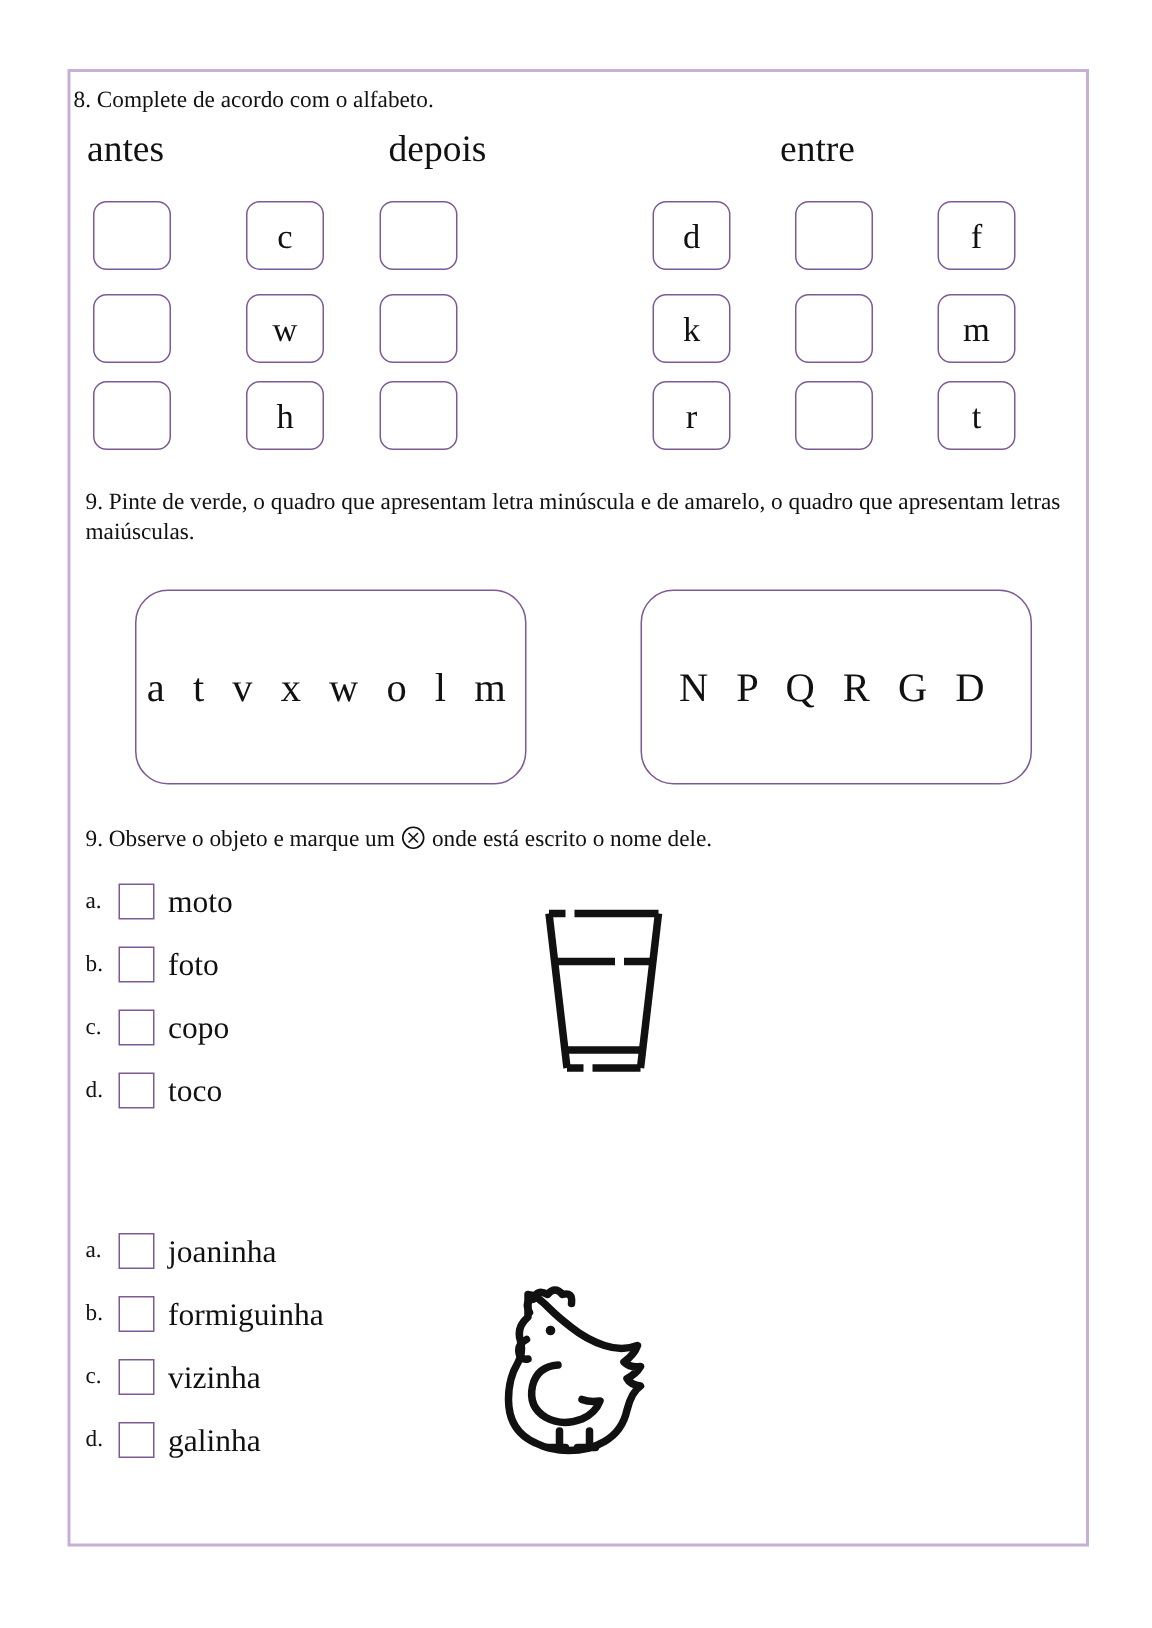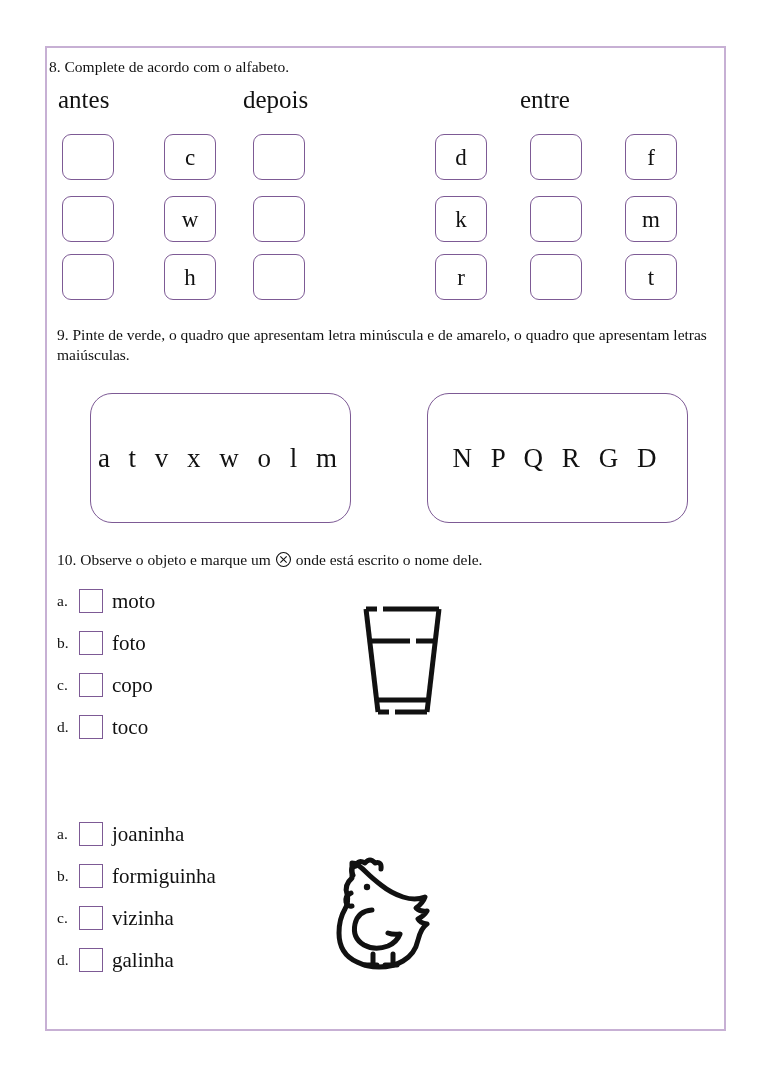--- a/index.html
+++ b/index.html
@@ -126,21 +126,21 @@
 </style>
 </head>
 <body>
 
 <div class="page-frame">
 <div class="inner">
 
   <div class="q-text" style="left:2px; top:9px; width:650px;">8. Complete de acordo com o alfabeto.</div>
 
   <div class="section-label" style="left:11px; top:38px;">antes</div>
-  <div class="section-label" style="left:196px; top:38px;">depois</div>
+  <div class="section-label" style="left:212px; top:38px;">depois</div>
   <div class="section-label" style="left:473px; top:38px;">entre</div>
 
   <div class="letter-box" style="left:15px; top:86px;"></div>
   <div class="letter-box" style="left:117px; top:86px;">c</div>
   <div class="letter-box" style="left:206px; top:86px;"></div>
   <div class="letter-box" style="left:388px; top:86px;">d</div>
   <div class="letter-box" style="left:483px; top:86px;"></div>
   <div class="letter-box" style="left:578px; top:86px;">f</div>
 
   <div class="letter-box" style="left:15px; top:148px;"></div>
@@ -161,21 +161,21 @@
 
   <div class="word-box" style="left:43px; top:345px; width:261px; height:130px;">
     <span class="letters">a t v x w o l m</span>
   </div>
 
   <div class="word-box" style="left:380px; top:345px; width:261px; height:130px;">
     <span class="letters">N P Q R G D</span>
   </div>
 
   <div class="q-text" style="left:10px; top:502px; width:655px;">
-    <span>10. Observe o objeto e marque um</span>
+    <span>9. Observe o objeto e marque um</span>
     <svg class="circled-x" viewBox="0 0 20 20">
       <circle cx="10" cy="10" r="8.2" fill="none" stroke="#111111" stroke-width="1.3"></circle>
       <line x1="6.3" y1="6.3" x2="13.7" y2="13.7" stroke="#111111" stroke-width="1.3"></line>
       <line x1="13.7" y1="6.3" x2="6.3" y2="13.7" stroke="#111111" stroke-width="1.3"></line>
     </svg>
     <span>onde está escrito o nome dele.</span>
   </div>
 
   <div class="opt-row" style="left:10px; top:540px;">
     <span class="opt-letter">a.</span>

